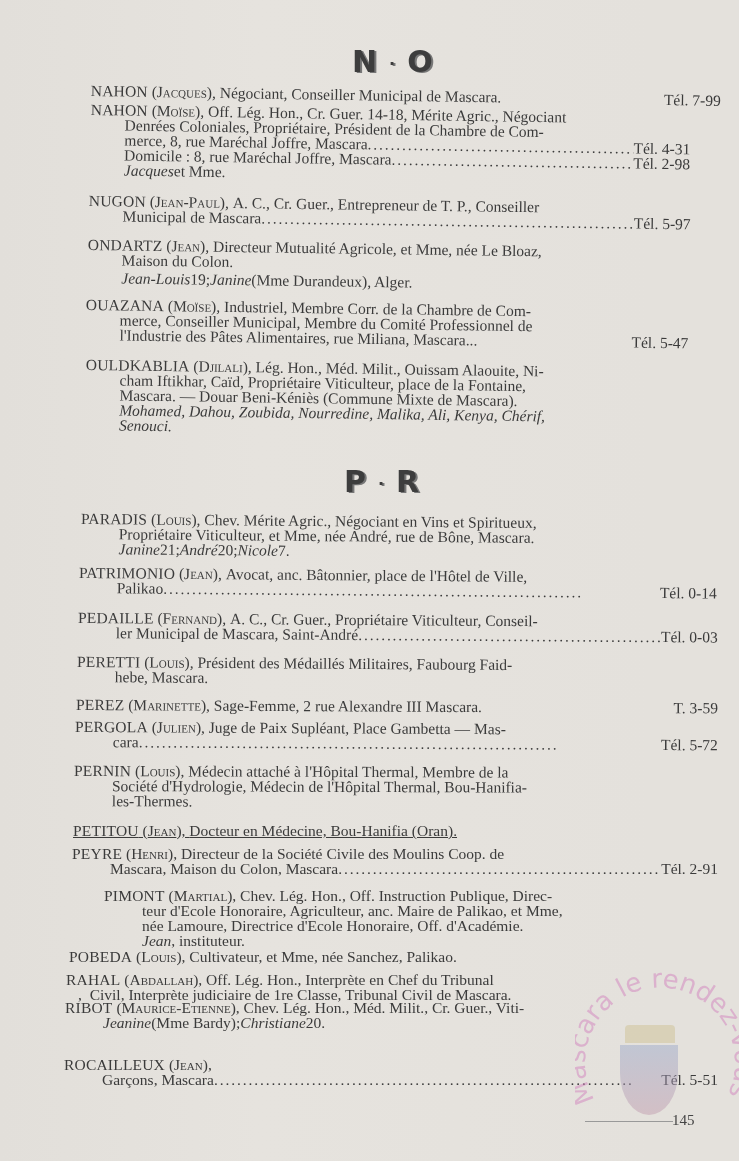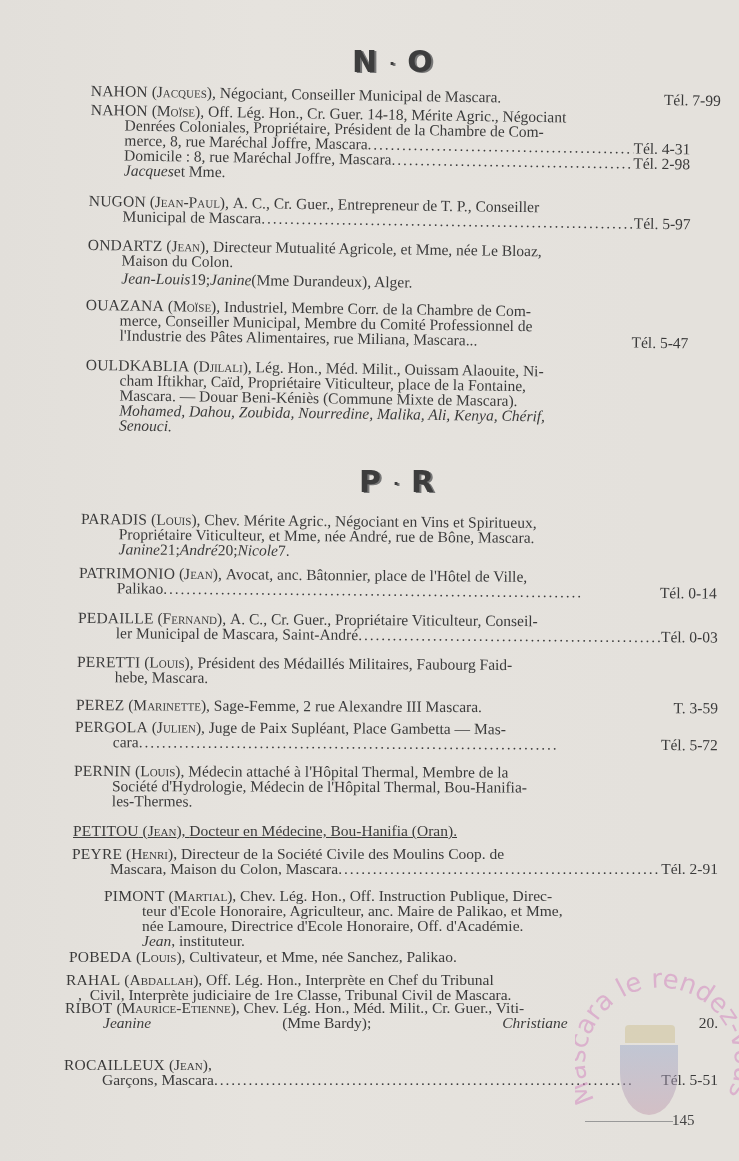--- a/index.html
+++ b/index.html
@@ -151,21 +151,21 @@
         <span>Mascara. — Douar Beni-Kéniès (Commune Mixte de Mascara).</span>
       </div>
     <div class="line indent">
         <span class="it">Mohamed, Dahou, Zoubida, Nourredine, Malika, Ali, Kenya, Chérif,</span>
       </div>
     <div class="line indent">
         <span class="it">Senouci.</span>
       </div>
   </div>
 
-  <div class="section-head" style="left:359px; top:464px;">
+  <div class="section-head" style="left:344px; top:464px;">
     <span>P</span><span class="dot">·</span><span>R</span>
   </div>
 
   <div class="entry" style="left:81px; top:511px; width:635px; transform:rotate(0.5deg);">
     <div class="line">
       <span class="name">PARADIS</span>&nbsp;(<span class="sc">Louis</span>),&nbsp;<span>Chev. Mérite Agric., Négociant en Vins et Spiritueux,</span>
     </div>
     <div class="line indent-sm" style="padding-left:38px;">
         <span>Propriétaire Viticulteur, et Mme, née André, rue de Bône, Mascara.</span>
       </div>
@@ -282,21 +282,21 @@
     <div class="line">
       <span class="name">RAHAL</span>&nbsp;(<span class="sc">Abdallah</span>),&nbsp;<span>Off. Lég. Hon.,  Interprète en Chef du  Tribunal</span>
     </div>
     <div class="line indent-sm" style="padding-left:12px;">,&nbsp;&nbsp;<span>Civil, Interprète judiciaire de 1re Classe, Tribunal Civil de Mascara.</span></div>
   </div>
 
   <div class="entry" style="left:65px; top:1000px; width:653px;">
     <div class="line">
       <span class="name">RIBOT</span>&nbsp;(<span class="sc">Maurice-Etienne</span>),&nbsp;<span>Chev. Lég. Hon., Méd. Milit., Cr. Guer., Viti-</span>
     </div>
-    <div class="line indent-sm" style="padding-left:38px;justify-content:space-between;">
+    <div class="line indent-sm" style="padding-left:38px;">
         <span class="it">Jeanine</span>
         <span> (Mme Bardy); </span>
         <span class="it">Christiane</span>
         <span> 20.</span>
       </div>
   </div>
 
   <div class="entry" style="left:64px; top:1057px; width:654px;">
     <div class="line">
       <span class="name">ROCAILLEUX</span>&nbsp;(<span class="sc">Jean</span>),&nbsp;

